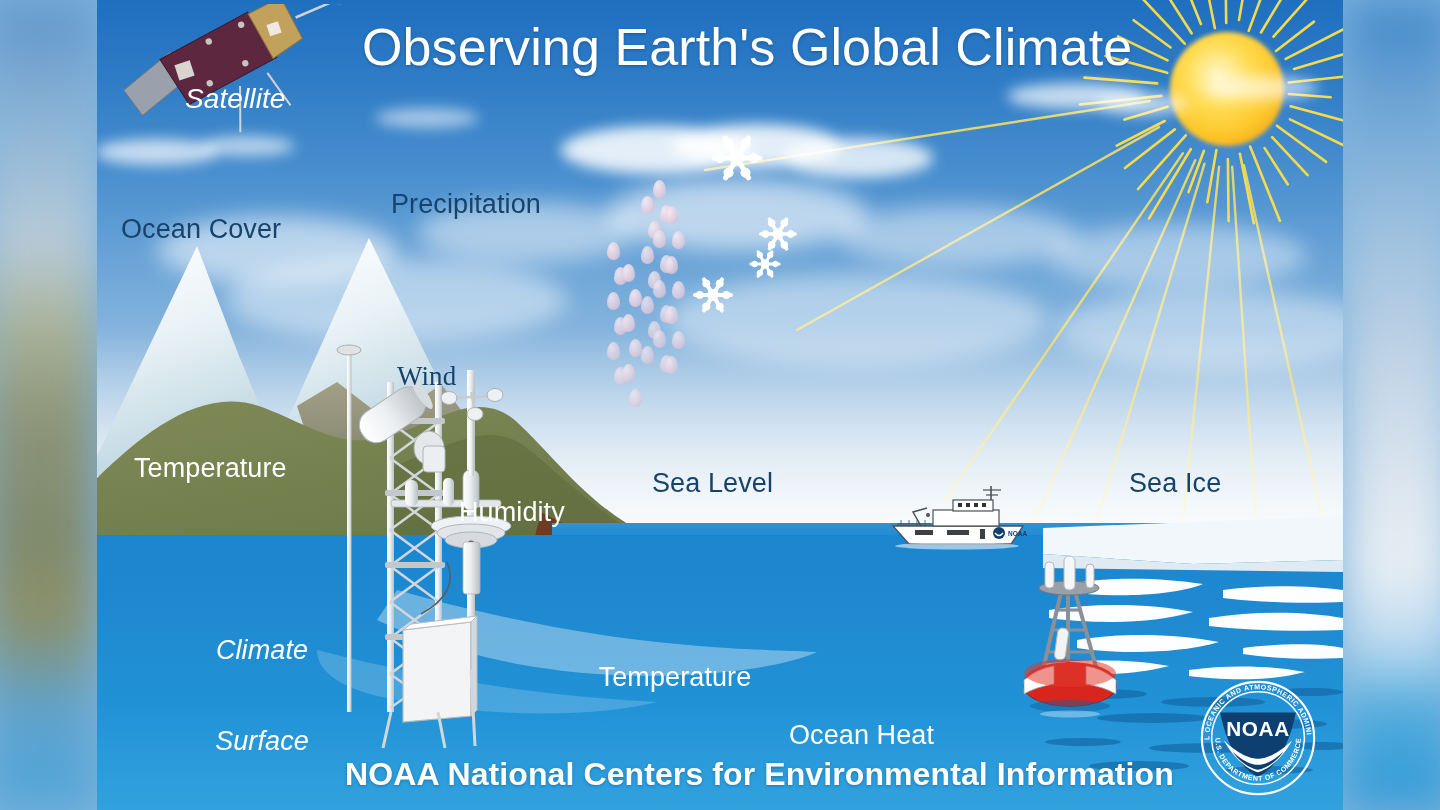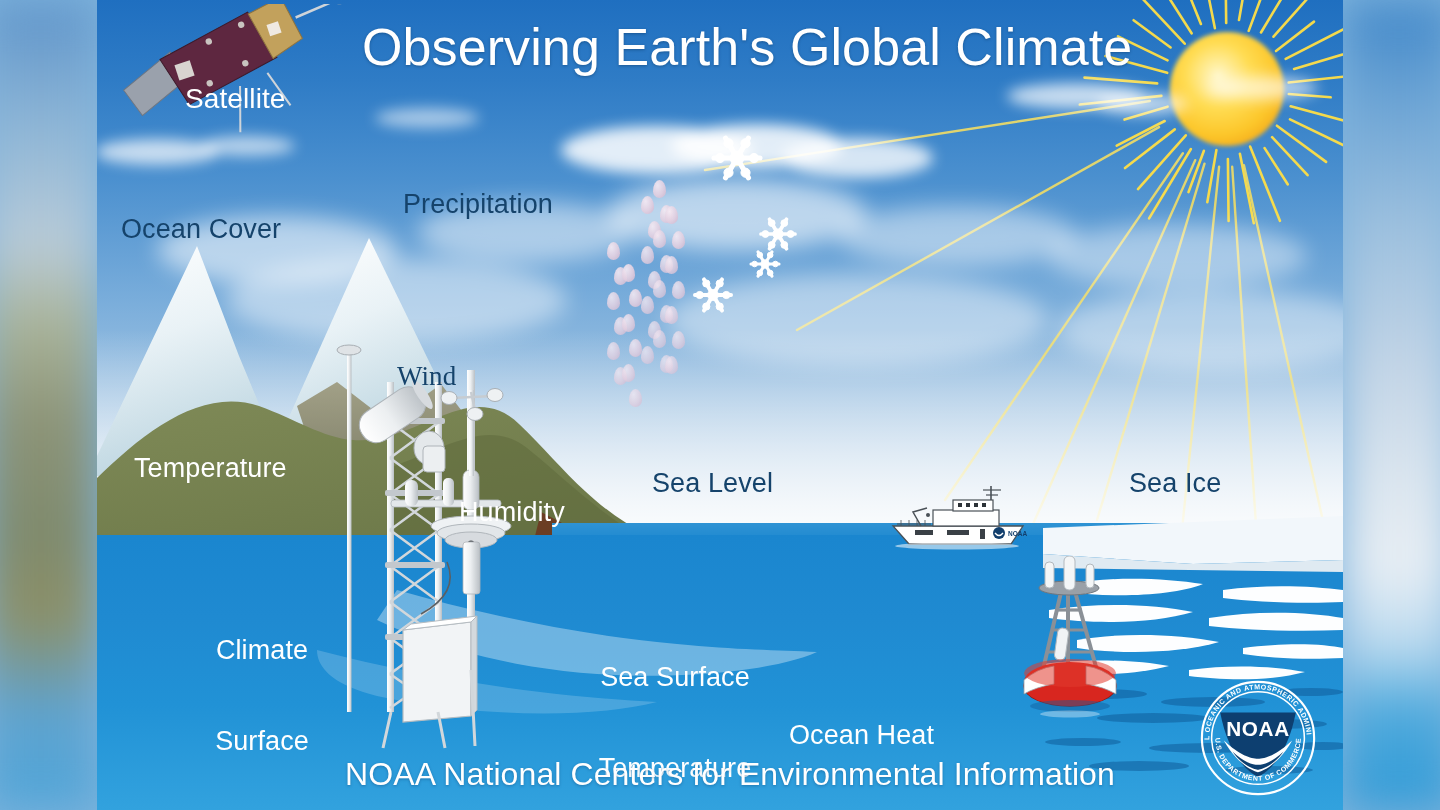--- a/index.html
+++ b/index.html
@@ -36,25 +36,25 @@
   
   .ocean{position:absolute;left:0;right:0;top:535px;bottom:0;
         background:linear-gradient(to bottom,#1a86cf 0%, #1f8ad1 30%, #2192d6 62%, #32a2de 100%);}
   .ocean-far{position:absolute;left:455px;right:0;top:523px;height:22px;
         background:linear-gradient(to bottom,#2f93d4 0%, #1a86cf 100%);}
 
   
   .lbl{position:absolute;white-space:pre;line-height:1.12;letter-spacing:.1px;}
   .t-title{font-size:52px;color:#ffffff;font-weight:400;
       text-shadow:0 1px 3px rgba(10,50,90,.45);}
-  .t-footer{font-size:32px;color:#ffffff;font-weight:400;
+  .t-footer{font-size:32px;color:#ffffff;font-weight:700;
       text-shadow:0 1px 3px rgba(10,60,110,.40);}
   .t-dark{font-size:27px;color:#15436b;}
   .t-white{font-size:27px;color:#ffffff;}
-  .t-ital{}
+  .t-ital{font-style:italic;}
 
   
   .ship{position:absolute;left:790px;top:486px;}
 
   
   .buoy{position:absolute;left:915px;top:556px;}
 
   
   .drop{position:absolute;width:13px;height:18px;
         background:radial-gradient(ellipse at 35% 30%, #f4eaf3 0%, #e2cfe0 55%, #cdb4cd 100%);
@@ -559,40 +559,39 @@
         <textPath href="#arcBottom" startOffset="50%" text-anchor="middle" id="sealBottom">U.S. DEPARTMENT OF COMMERCE</textPath>
       </text>
     </svg>
 
     <div class="lbl t-title" style="left:265px;top:18px;">Observing Earth's Global Climate</div>
 
     <div class="lbl t-white t-ital" style="left:88px;top:83px;font-size:28px;">Satellite</div>
 
     <div class="lbl t-dark" style="left:24px;top:214px;">Ocean Cover</div>
 
-    <div class="lbl t-dark" style="left:294px;top:189px;margin-left:12px;">Precipitation</div>
+    <div class="lbl t-dark" style="left:294px;top:189px;">Precipitation</div>
 
 
     <div class="lbl t-white" style="left:37px;top:453px;">Temperature</div>
 
     <div class="lbl t-dark" style="left:300px;top:361px;font-family:Liberation Serif, serif;">Wind</div>
 
     <div class="lbl t-white" style="left:362px;top:497px;">Humidity</div>
 
     <div class="lbl t-white t-ital" style="left:90px;top:575px;text-align:center;width:150px;">
       <div>Climate</div>
       <div>Surface</div>
     </div>
 
     <div class="lbl t-dark" style="left:555px;top:468px;">Sea Level</div>
 
     <div class="lbl t-dark" style="left:1032px;top:468px;">Sea Ice</div>
 
     <div class="lbl t-white" style="left:483px;top:602px;text-align:center;width:190px;">
-      <div>Sea Surface</div>
       <div>Temperature</div>
     </div>
 
     <div class="lbl t-white" style="left:672px;top:660px;text-align:center;width:185px;">
       <div>Ocean Heat</div>
       
     </div>
 
     <div class="lbl t-footer" style="left:248px;top:757px;">NOAA National Centers for Environmental Information</div>
 

